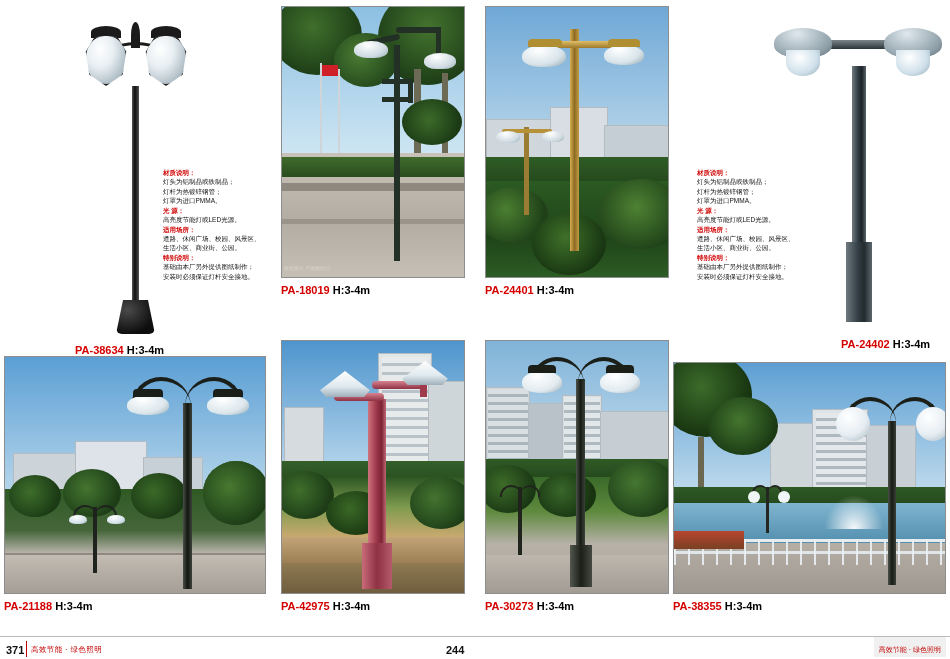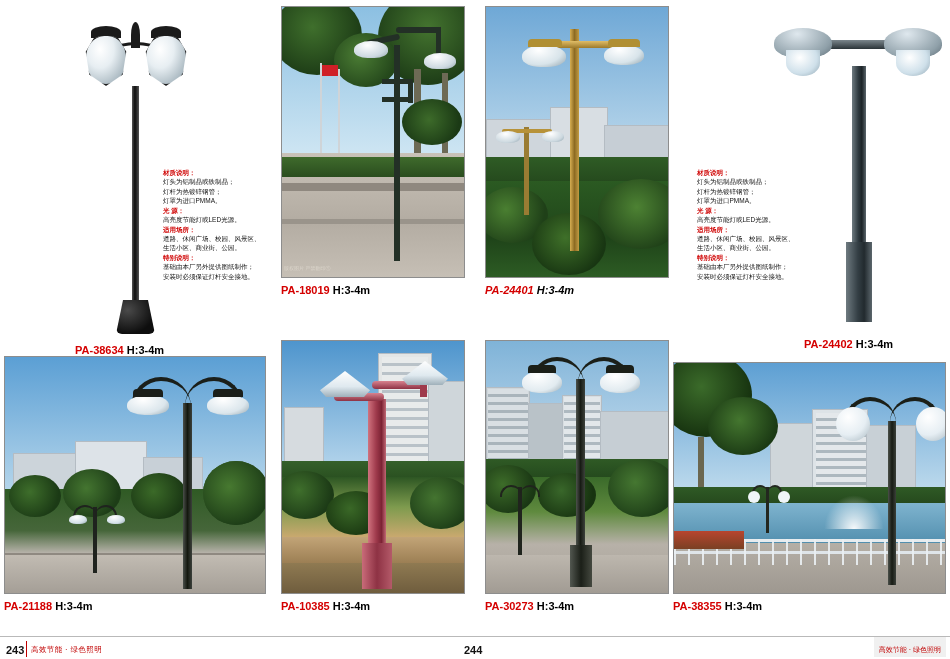--- a/index.html
+++ b/index.html
@@ -230,37 +230,37 @@
     </div>
 
     <div style="position:absolute;left:10px;top:96px;width:70px;height:110px;">
       <div style="position:absolute;left:28px;top:24px;width:5px;height:88px;background:#9a7c33;"></div>
       <div style="position:absolute;left:6px;top:26px;width:28px;height:4px;background:#b79239;border-radius:2px;"></div>
       <div style="position:absolute;left:30px;top:26px;width:26px;height:4px;background:#b79239;border-radius:2px;"></div>
       <div style="position:absolute;left:0px;top:28px;width:24px;height:12px;border-radius:50% 50% 40% 40%;background:radial-gradient(ellipse at 40% 25%,#fff,#cdd9e0 65%,#8fa2ac);"></div>
       <div style="position:absolute;left:46px;top:28px;width:22px;height:11px;border-radius:50% 50% 40% 40%;background:radial-gradient(ellipse at 40% 25%,#fff,#cdd9e0 65%,#8fa2ac);"></div>
     </div>
   </div>
-  <div class="caption" style="left:485px; top:284px;font-style:italic;">
+  <div class="caption" style="left:485px; top:284px;">
     <span>PA-24401</span>
     <span class="h">H:3-4m</span>
   </div>
 
   <div class="lamp" id="lamp24402">
     <div class="cross"></div>
     <div class="brkt l"></div>
     <div class="brkt r"></div>
     <div class="sh l"></div>
     <div class="sh r"></div>
     <div class="bulb l"></div>
     <div class="bulb r"></div>
     <div class="mast"></div>
     <div class="mast2"></div>
   </div>
-  <div class="caption" style="left:804px; top:338px;">
+  <div class="caption" style="left:841px; top:338px;">
     <span>PA-24402</span>
     <span class="h">H:3-4m</span>
   </div>
 
   <div class="spec" style="left:697px; top:168px;">
     <div class="hd">材质说明：</div>
     <div class="ln">灯头为铝制品或铁制品；</div>
     <div class="ln">灯杆为热镀锌钢管；</div>
     <div class="ln">灯罩为进口PMMA。</div>
     <div class="hd">光    源：</div>
@@ -333,21 +333,21 @@
       <div style="position:absolute;left:22px;top:52px;width:18px;height:184px;background:linear-gradient(90deg,#d0737f,#9f3a4c 45%,#7c2334 75%,#c06774);"></div>
       <div style="position:absolute;left:16px;top:196px;width:30px;height:46px;background:linear-gradient(90deg,#c96b79,#8e3244 50%,#b45a69);"></div>
       <div style="position:absolute;left:-12px;top:46px;width:50px;height:8px;background:linear-gradient(180deg,#d8838f,#8e3244);border-radius:4px;"></div>
       <div style="position:absolute;left:26px;top:34px;width:52px;height:8px;background:linear-gradient(180deg,#d8838f,#8e3244);border-radius:4px;"></div>
       <div style="position:absolute;left:74px;top:34px;width:7px;height:16px;background:#9f3a4c;"></div>
       <div style="position:absolute;left:-26px;top:24px;width:50px;height:26px;background:linear-gradient(180deg,#fefefe,#dfe9ef 60%,#9fb0ba);clip-path:polygon(50% 0,100% 74%,88% 100%,12% 100%,0 74%);"></div>
       <div style="position:absolute;left:56px;top:14px;width:46px;height:24px;background:linear-gradient(180deg,#fefefe,#dfe9ef 60%,#9fb0ba);clip-path:polygon(50% 0,100% 74%,88% 100%,12% 100%,0 74%);"></div>
     </div>
   </div>
   <div class="caption" style="left:281px; top:600px;">
-    <span>PA-10385</span>
+    <span>PA-42975</span>
     <span class="h">H:3-4m</span>
   </div>
 
   <div class="photo" style="left:485px; top:340px; width:184px; height:254px;">
     <div class="sky" style="height:120px;background:linear-gradient(180deg,#7fb3d8,#c4dcee);"></div>
     <div class="bldg" style="left:0;top:46px;width:44px;height:84px;background:#cfd6da;"></div>
     <div class="bldg" style="left:42px;top:62px;width:36px;height:68px;background:#b9c2c8;"></div>
     <div class="bldg" style="left:76px;top:54px;width:40px;height:76px;background:#d7dde1;"></div>
     <div class="bldg" style="left:114px;top:70px;width:70px;height:60px;background:#c6ced4;"></div>
     <div style="position:absolute;left:2px;top:48px;width:40px;height:80px;background:repeating-linear-gradient(180deg,#d9dfe3 0 5px,#a9b4bb 5px 8px);"></div>
@@ -418,23 +418,23 @@
       <div style="position:absolute;left:34px;top:20px;width:12px;height:12px;border-radius:50%;background:#f0f5f8;"></div>
     </div>
   </div>
   <div class="caption" style="left:673px; top:600px;">
     <span>PA-38355</span>
     <span class="h">H:3-4m</span>
   </div>
 
   <div class="footer-rule"></div>
 
-  <div class="pgnum" style="left:6px;">243</div>
+  <div class="pgnum" style="left:6px;">371</div>
   <div style="position:absolute;left:26px;bottom:2px;width:1px;height:16px;background:#c00000;"></div>
   <div class="pgtxt" style="left:31px;">高效节能 · 绿色照明</div>
 
-  <div class="pgnum" style="left:464px;">244</div>
+  <div class="pgnum" style="left:446px;">244</div>
 
   <div style="position:absolute;right:4px;bottom:2px;background:#f0f0f0;padding:1px 5px;">
     <span style="font-size:7px;color:#c00000;">高效节能 · 绿色照明</span>
   </div>
 
 </div>
 
 </body></html>

